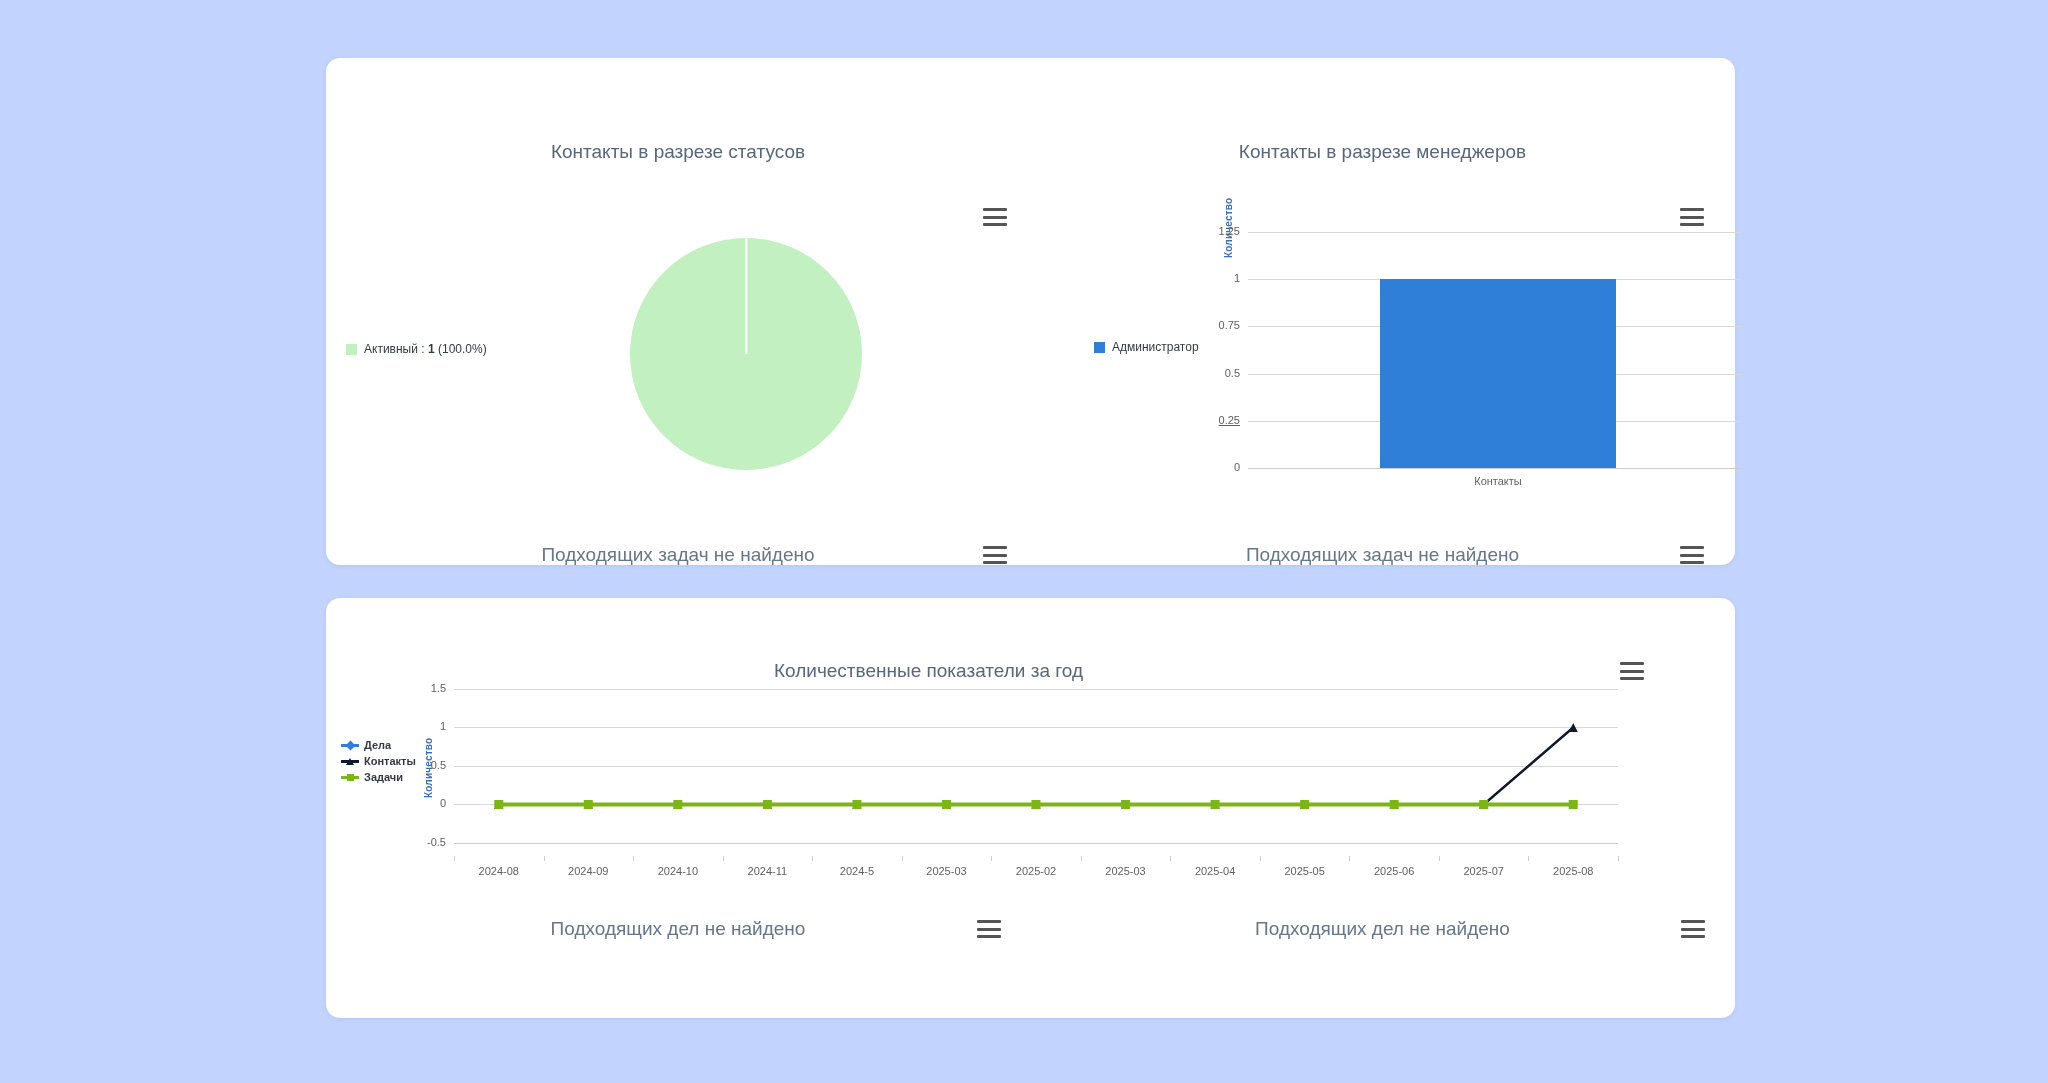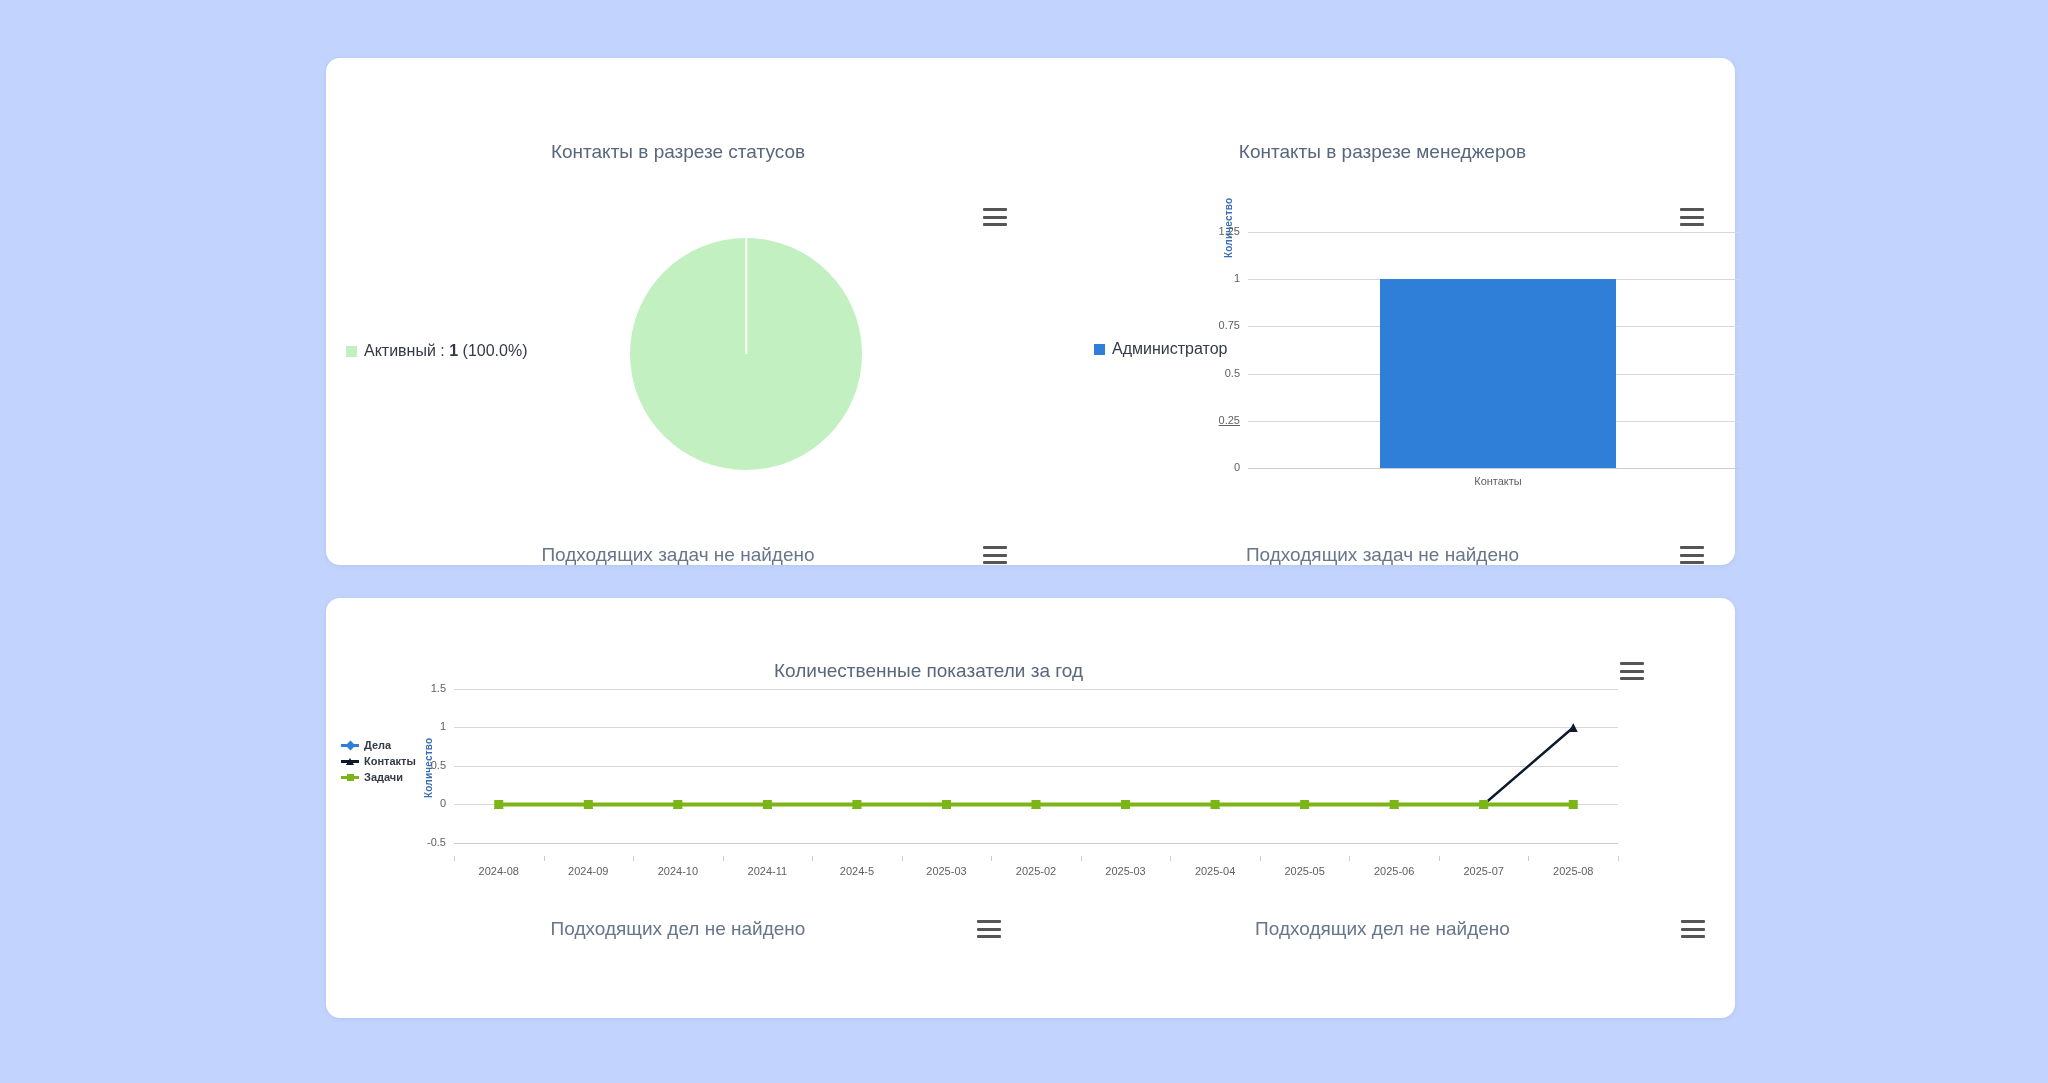--- a/index.html
+++ b/index.html
@@ -107,21 +107,21 @@
     content: "";
     position: absolute;
     left: 50%; top: 0;
     width: 1.5px; height: 50%;
     background: #ffffff;
     transform: translateX(-50%);
   }
   .legend-row {
     position: absolute;
     display: flex; align-items: center;
-    font-size: 16px; color: #333a45;
+    font-size: 12px; color: #333a45;
     white-space: nowrap;
   }
   .legend-swatch {
     width: 11px; height: 11px;
     margin-right: 7px;
     display: inline-block;
   }
   .legend-row b { font-weight: bold; }
 
   

